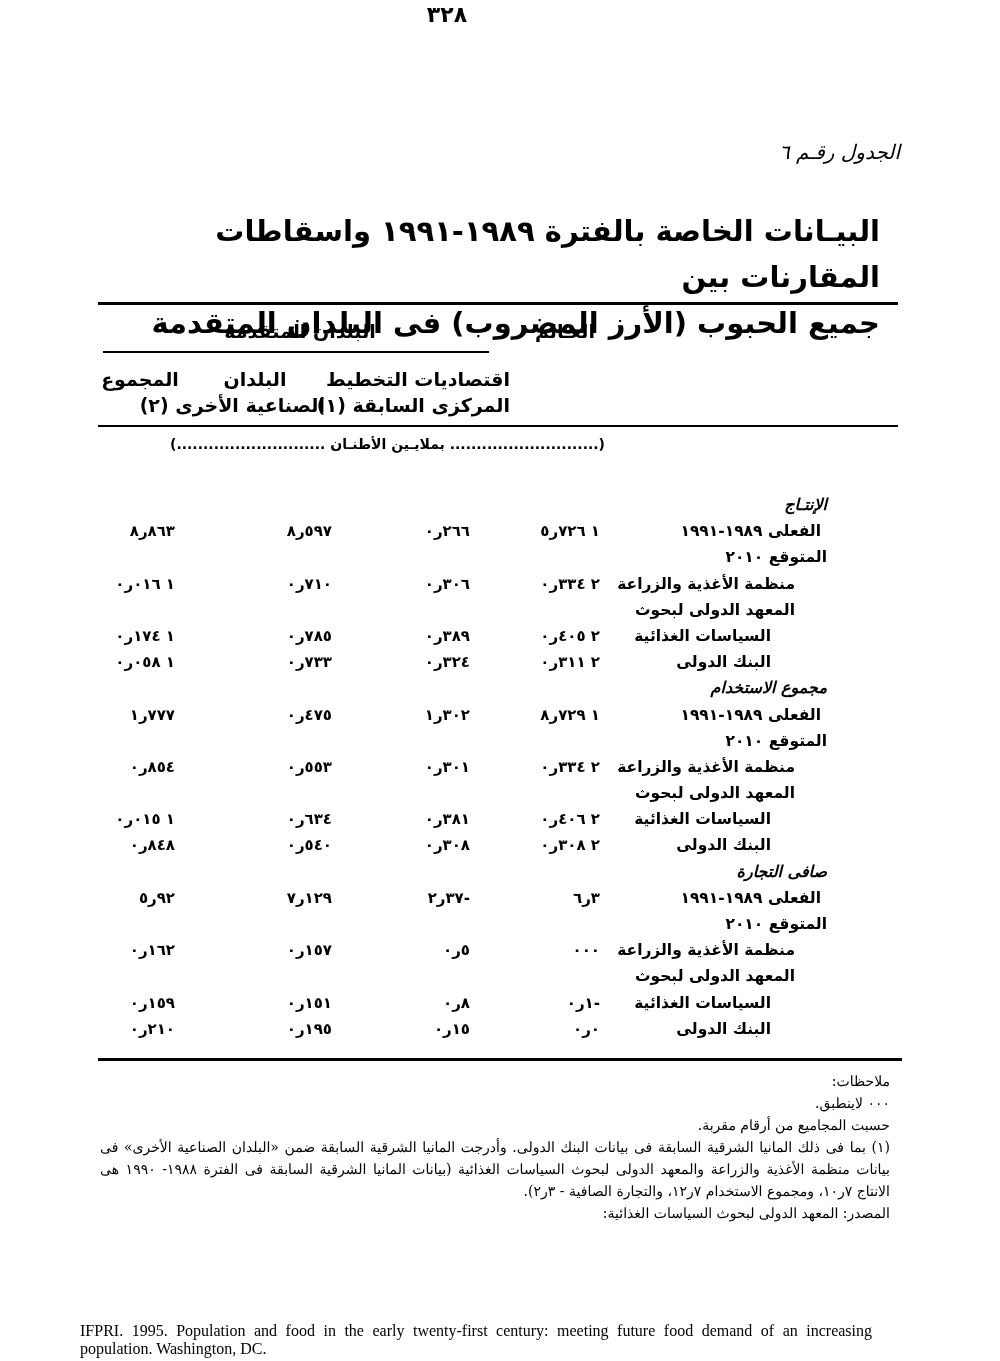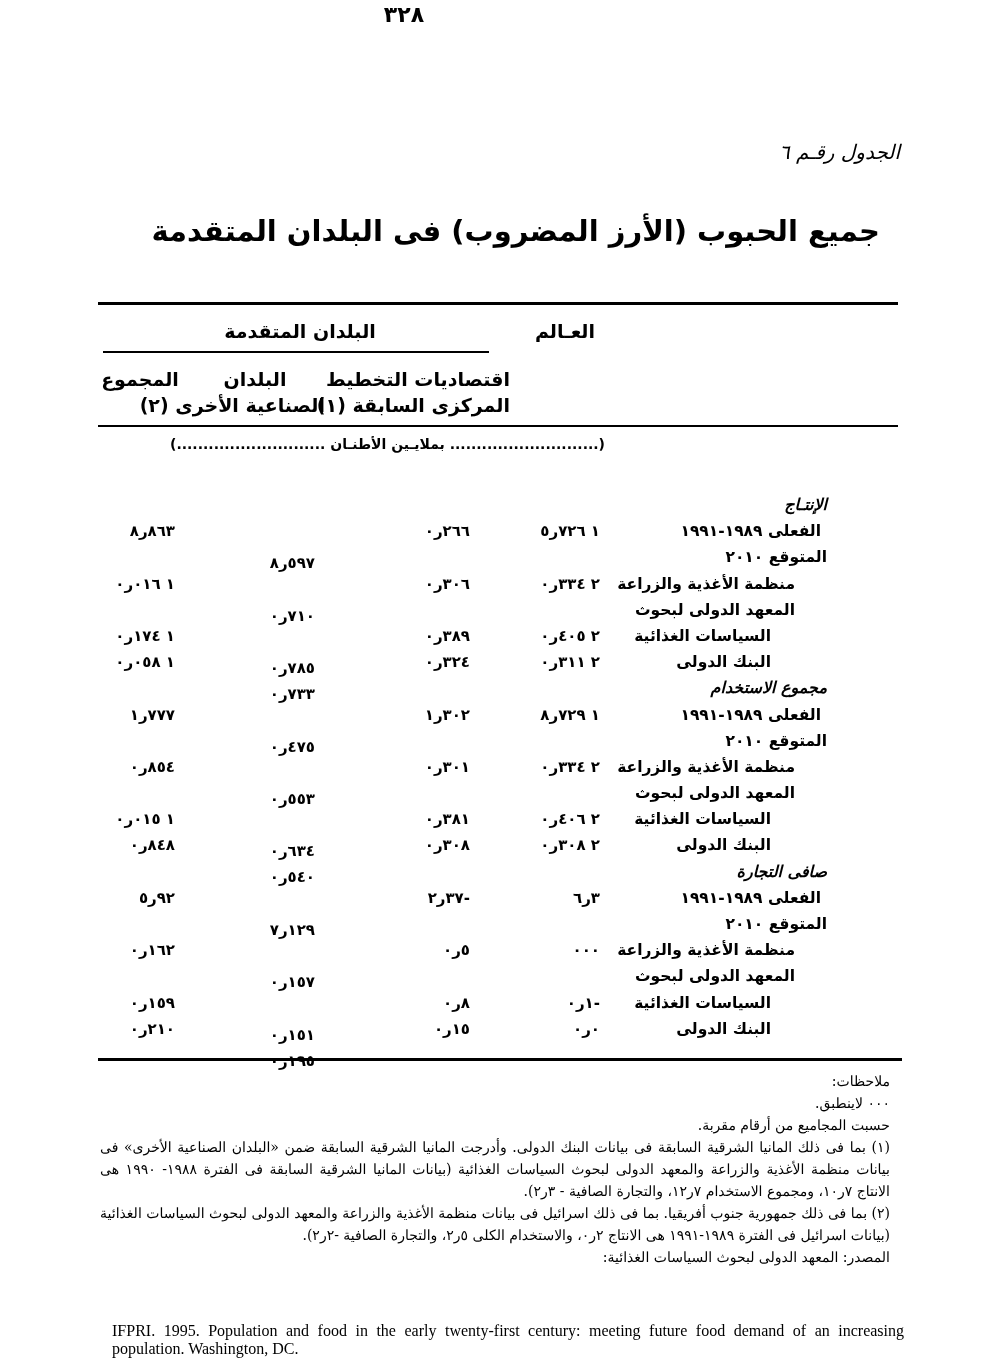--- a/index.html
+++ b/index.html
@@ -2,21 +2,21 @@
 <html><head>
 <meta charset="utf-8">
 <style>
   html, body { margin: 0; padding: 0; background: #ffffff; }
   body {
     width: 1000px; height: 1361px; position: relative; overflow: hidden;
     font-family: "DejaVu Sans", sans-serif; color: #000;
   }
   .page-number {
     position: absolute; top: 2px; left: 0; width: 808px; text-align: center;
-    font-size: 22px; font-weight: bold; direction: rtl;
+    font-size: 22px; font-weight: bold; direction: rtl; padding-left: 43px;
   }
   .table-label {
     position: absolute; top: 140px; right: 100px; direction: rtl;
     font-size: 20px; font-style: italic; font-family: "DejaVu Serif", serif;
   }
   .table-title {
     position: absolute; top: 208px; right: 120px; width: 780px; direction: rtl;
     font-size: 29px; font-weight: bold; line-height: 46px; text-align: right;
     font-family: "DejaVu Sans", sans-serif;
   }
@@ -47,41 +47,42 @@
   .row.section .cell-label { font-style: italic; right: 104px; font-size: 16px; }
   .row.sub .cell-label { right: 104px; }
   .row.indent .cell-label { right: 136px; }
   .row.indent2 .cell-label { right: 160px; margin-left: 28px; }
   .cell-val {
     position: absolute; direction: rtl; font-size: 15px; font-weight: bold;
     line-height: 26px; white-space: nowrap; text-align: right;
   }
   .v-world { left: 530px; width: 70px; }
   .v-planned { left: 400px; width: 70px; }
-  .v-other { left: 245px; width: 70px; margin-top: 32px; }
+  .v-other { left: 262px; width: 70px; }
   .v-total { left: 100px; width: 75px; }
 
   .notes {
     position: absolute; top: 1070px; right: 110px; width: 790px; direction: rtl;
     font-size: 14px; line-height: 22px; text-align: justify;
     font-family: "DejaVu Serif", serif;
   }
   .notes p { margin: 0; }
   .source-en {
-    position: absolute; top: 1322px; left: 112px; width: 792px;
+    position: absolute; top: 1322px; left: 80px; width: 792px;
     font-family: "Liberation Serif", serif; font-size: 16px; line-height: 18px;
     text-align: justify;
   }
 </style>
 </head>
 <body>
 
 <div class="page-number">٣٢٨</div>
 <div class="table-label">الجدول رقـم ٦</div>
 <div class="table-title">
+  <div>البيـانات الخاصة بالفترة ١٩٨٩-١٩٩١ واسقاطات المقارنات بين</div>
   <div>جميع الحبوب (الأرز المضروب) فى البلدان المتقدمة</div>
 </div>
 
 <div class="rule rule-top"></div>
 <div class="hdr hdr-world">العـالم</div>
 <div class="hdr hdr-advanced">البلدان المتقدمة</div>
 <div class="rule rule-sub"></div>
 <div class="hdr hdr-col hdr-planned">
   <div>اقتصاديات التخطيط</div>
   <div>المركزى السابقة (١)</div>
@@ -208,16 +209,15 @@
     </div>
   </div>
 
 <div class="rule rule-bottom"></div>
 
 <div class="notes" id="notes">
     <p>ملاحظات:</p>
     <p>٠٠٠ لاينطبق.</p>
     <p>حسبت المجاميع من أرقام مقربة.</p>
     <p>(١) بما فى ذلك المانيا الشرقية السابقة فى بيانات البنك الدولى. وأدرجت المانيا الشرقية السابقة ضمن «البلدان الصناعية الأخرى» فى بيانات منظمة الأغذية والزراعة والمعهد الدولى لبحوث السياسات الغذائية (بيانات المانيا الشرقية السابقة فى الفترة ١٩٨٨- ١٩٩٠ هى الانتاج ٧ر١٠، ومجموع الاستخدام ٧ر١٢، والتجارة الصافية - ٣ر٢).</p>
-    <p>(٢) بما فى ذلك جمهورية جنوب أفريقيا. بما فى ذلك اسرائيل فى بيانات منظمة الأغذية والزراعة والمعهد الدولى لبحوث السياسات الغذائية (بيانات اسرائيل فى الفترة ١٩٨٩-١٩٩١ هى الانتاج ٢ر٠، والاستخدام الكلى ٥ر٢، والتجارة الصافية -٢ر٢).</p>
     <p>المصدر: المعهد الدولى لبحوث السياسات الغذائية:</p>
   </div>
 <div class="source-en">IFPRI. 1995. Population and food in the early twenty-first century: meeting future food demand of an increasing population. Washington, DC.</div>
 
 </body></html>

